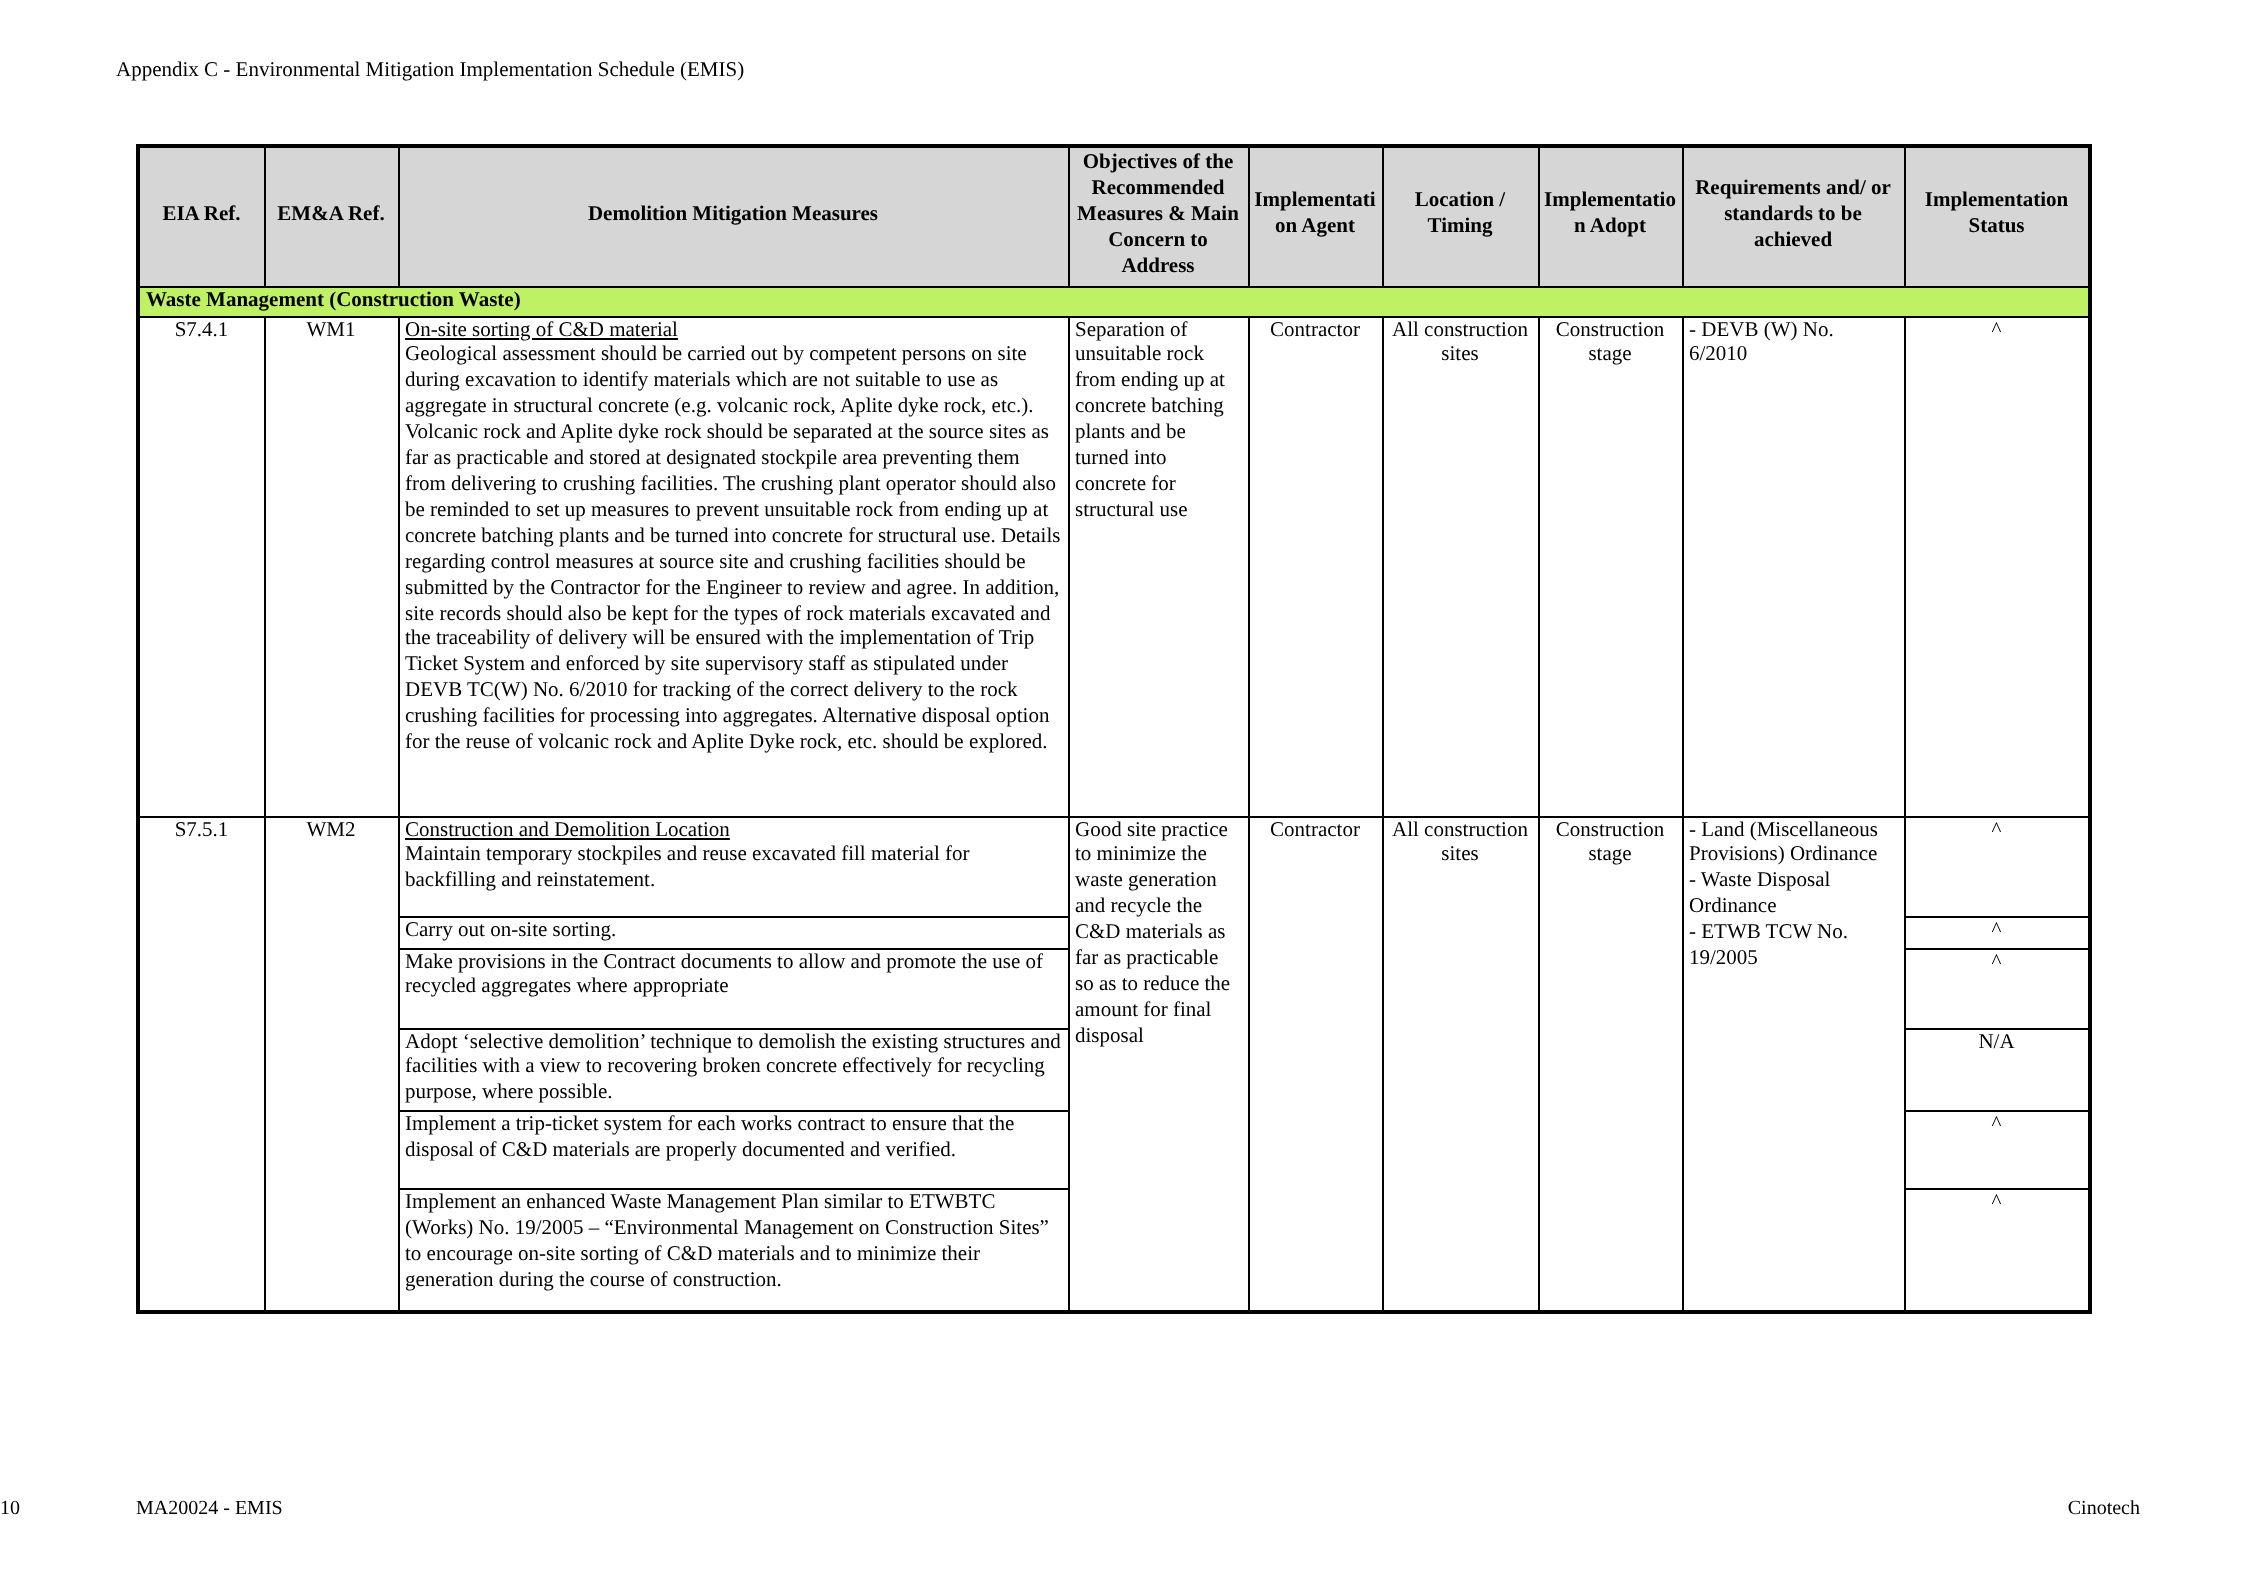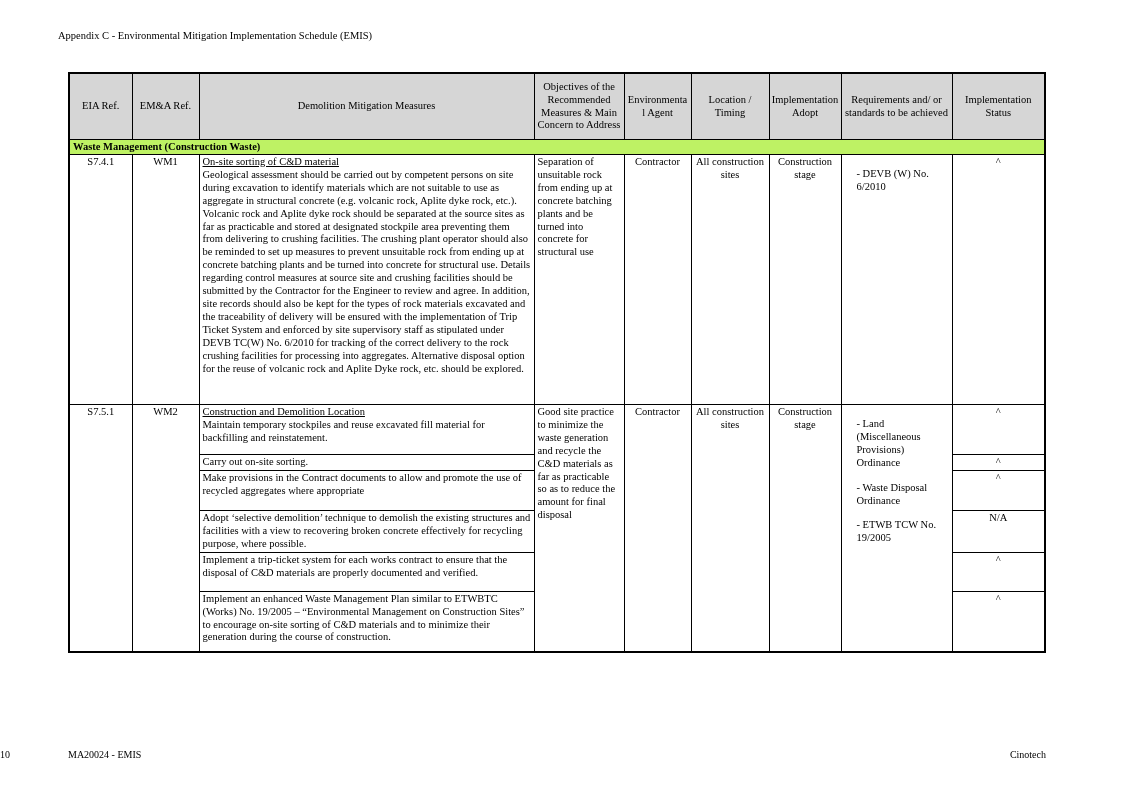--- a/index.html
+++ b/index.html
@@ -19,45 +19,45 @@
   table.emis th, table.emis td {
     border:1px solid #000;
     padding:1px 3px;
     font-size:10.5px;
     line-height:1.23;
     vertical-align:top;
     overflow:hidden;
   }
   table.emis thead th {
     background:#d6d6d6;
-    font-weight:normal;
+    font-weight:bold;
     text-align:center;
     vertical-align:middle;
     padding:2px 2px;
     height:61px;
   }
   th.brk { word-break:break-all; }
   tr.section-row td {
     background:#bef264; font-weight:bold; text-align:left;
     height:12px; line-height:11px; padding:1px 3px;
   }
   .center { text-align:center; }
   .underline { text-decoration:underline; }
   td.status-cell { text-align:center; font-size:10px; }
   tr.row1 { height:250px; }
   tr.r2a { height:50px; }
   tr.r2b { height:16px; }
   tr.r2c { height:40px; }
   tr.r2d { height:40px; }
   tr.r2e { height:39px; }
   tr.r2f { height:61px; }
-  .req-item { margin:12px; }
+  .req-item { margin:0; }
   .footer-left  { position:absolute; left:68px;  top:749px; font-size:10px; }
   .footer-center{ position:absolute; left:0; width:1122px; text-align:left; top:749px; font-size:10px; }
-  .footer-right { position:absolute; right:76px; top:749px; font-size:10px; }
+  .footer-right { position:absolute; right:52px; top:749px; font-size:10px; }
 </style>
 </head>
 <body>
 
 <div class="doc-note">Appendix C - Environmental Mitigation Implementation Schedule (EMIS)</div>
 
 <table class="emis">
   <colgroup>
     <col style="width:63px">
       <col style="width:67px">
@@ -68,21 +68,21 @@
     <col style="width:72px">
       <col style="width:111px">
       <col style="width:93px">
   </colgroup>
   <thead>
     <tr>
       <th>EIA Ref.</th>
       <th>EM&amp;A Ref.</th>
       <th>Demolition Mitigation Measures</th>
       <th>Objectives of the Recommended Measures &amp; Main Concern to Address</th>
-      <th class="brk">Environmental Agent</th>
+      <th class="brk">Implementation Agent</th>
       <th>Location / Timing</th>
       <th class="brk">Implementation Adopt</th>
       <th>Requirements and/ or standards to be achieved</th>
       <th>Implementation Status</th>
     </tr>
   </thead>
   <tbody>
     <tr class="section-row">
       <td colspan="9">Waste Management (Construction Waste)</td>
     </tr>

